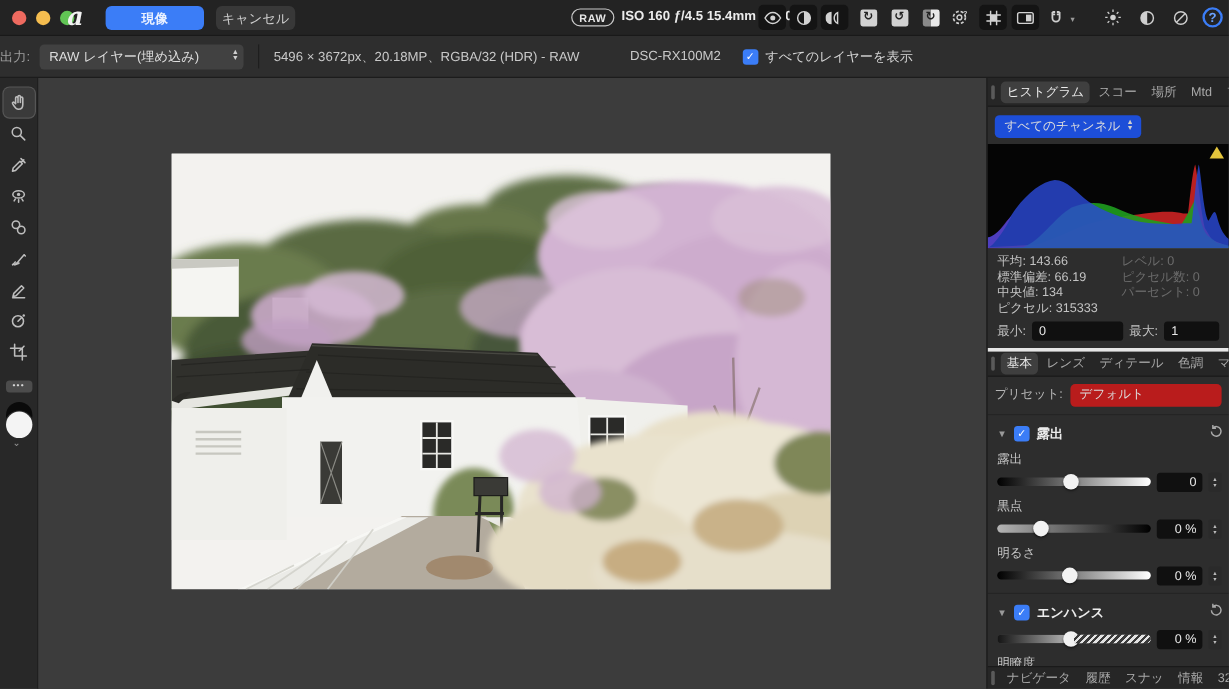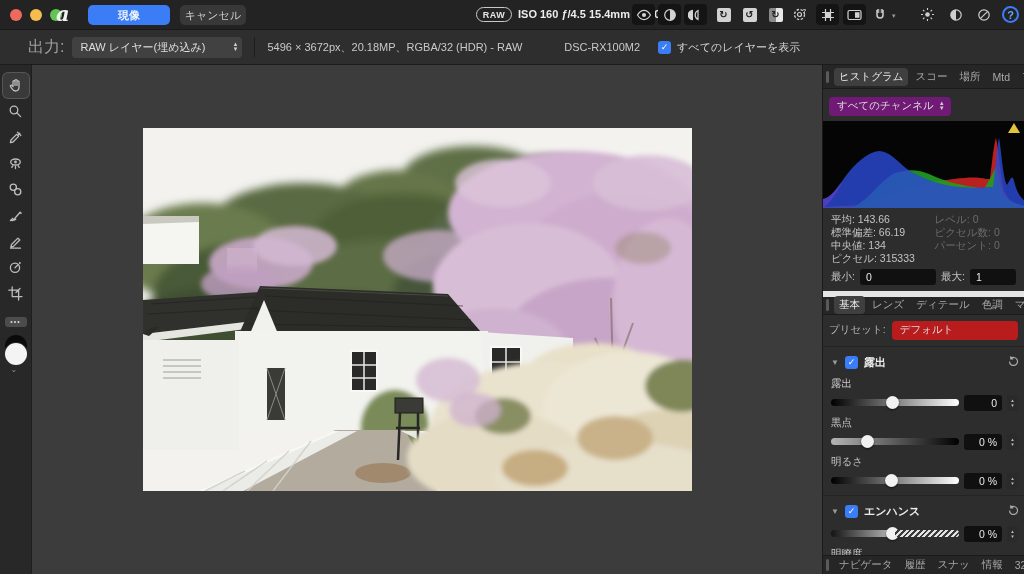--- a/index.html
+++ b/index.html
@@ -20,21 +20,21 @@
   .tbtn { position:absolute; top:4px; width:23px; height:21px; border-radius:4px; display:flex; align-items:center; justify-content:center; }
   .tbtn.pressed { background:#141414; }
   .tbtn svg { display:block; }
   .sq { width:14px; height:14px; border-radius:2px; background:#d2d2d2; color:#222; font-size:10px; line-height:14px; text-align:center; font-weight:700; }
   .sq.half { background:linear-gradient(90deg,#8a8a8a 50%,#e8e8e8 50%); }
   .chev-sm { position:absolute; top:12px; color:#9a9a9a; font-size:7px; }
   .help-btn { position:absolute; left:1002px; top:6px; width:17px; height:17px; border-radius:50%; border:2px solid #3b7df7; color:#6aa2ff; font-size:11px; font-weight:700; display:flex; align-items:center; justify-content:center; }
 
   
   .ctxbar { position:absolute; left:0; top:30px; width:1024px; height:35px; background:#2e2e2e; border-bottom:1px solid #1c1c1c; display:flex; align-items:center; }
-  .ctx-label { color:#9f9f9f; font-size:16px; margin-left:28px; }
+  .ctx-label { color:#9f9f9f; font-size:11px; }
   .popup { margin-left:8px; width:170px; height:21px; background:#414141; border-radius:4px; display:flex; align-items:center; padding:0 4px 0 8px; }
   .popup .ptext { flex:1; color:#dedede; font-size:11px; white-space:nowrap; overflow:hidden; }
   .updown { display:flex; flex-direction:column; align-items:center; line-height:5px; font-size:6px; color:#cfcfcf; }
   .vsep { width:1px; height:20px; background:#1e1e1e; margin:0 12px; }
   .docinfo { color:#c9c9c9; font-size:11px; }
   .camera { color:#c9c9c9; font-size:11px; margin-left:22px;padding-left:20px; }
   .cbx { width:13px; height:13px; border-radius:3px; background:#3b7df7; color:#fff; font-size:9px; line-height:13px; text-align:center; margin-left:18px; }
   .cbx-label { color:#d6d6d6; font-size:11px; margin-left:6px; }
 
   
@@ -53,21 +53,21 @@
   .photo { position:absolute; left:111px; top:63px; width:549px; height:363px; background:#f3f2ef; }
 
   
   .panel { position:absolute; left:822px; top:65px; width:202px; height:509px; background:#2d2d2d; border-left:1px solid #1a1a1a; overflow:hidden; }
   .ptabs { height:24px; background:#262626; border-bottom:1px solid #1b1b1b; display:flex; align-items:center; padding:0 4px 0 3px; gap:2px; }
   .drag-handle { width:3px; height:12px; background:#5a5a5a; border-radius:2px; margin-right:3px; flex:none; }
   .ptab { color:#a8a8a8; font-size:10.5px; padding:2px 5px; white-space:nowrap; }
   .ptab.sel { background:#3f3f3f; border-radius:4px; color:#ececec; }
   .ptabs .spacer { flex:1; }
   .chanrow { padding:6px 0 5px 6px; }
-  .chanbtn { display:inline-flex; align-items:center; gap:5px; background:#701a75; border-radius:4px; height:19px; padding:0 6px 0 8px; color:#dcdcdc; font-size:10.5px; }
+  .chanbtn { display:inline-flex; align-items:center; gap:5px; background:#1d4ed8; border-radius:4px; height:19px; padding:0 6px 0 8px; color:#dcdcdc; font-size:10.5px; }
   .hist { position:relative; height:87px; background:#050505; }
   .hist svg { display:block; }
   .warn { position:absolute; right:4px; top:2px; width:0; height:0; border-left:6px solid transparent; border-right:6px solid transparent; border-bottom:10px solid #e3c43c; }
   .stats { display:flex; padding:5px 8px 2px 8px; font-size:10.5px; line-height:13px; }
   .stats .col-l { width:56%; color:#c3c3c3; }
   .stats .col-r { width:44%; color:#6b6b6b; }
   .minmax { display:flex; align-items:center; padding:2px 8px 6px 8px; gap:5px; font-size:10.5px; color:#c3c3c3; }
   .field { background:#101010; border-radius:3px; height:16px; color:#e8e8e8; font-size:10.5px; line-height:16px; padding:0 6px; }
   .f-min { flex:1; }
   .f-max { width:46px; }
@@ -438,21 +438,21 @@
       </div>
     </div>
 
     <div class="minmax">
       <span>最小:</span>
       <div class="field f-min">0</div>
       <span>最大:</span>
       <div class="field f-max">1</div>
     </div>
 
-    <div class="ptabs" style="border-top:6px solid #e5e5e5;">
+    <div class="ptabs" style="border-top:3px solid #e5e5e5;">
       <div class="drag-handle"></div>
       <div class="ptab sel">基本</div>
       <div class="ptab">レンズ</div>
       <div class="ptab">ディテール</div>
       <div class="ptab">色調</div>
       <div class="ptab">マスク</div>
       <div class="spacer"></div>
 
     </div>
 

